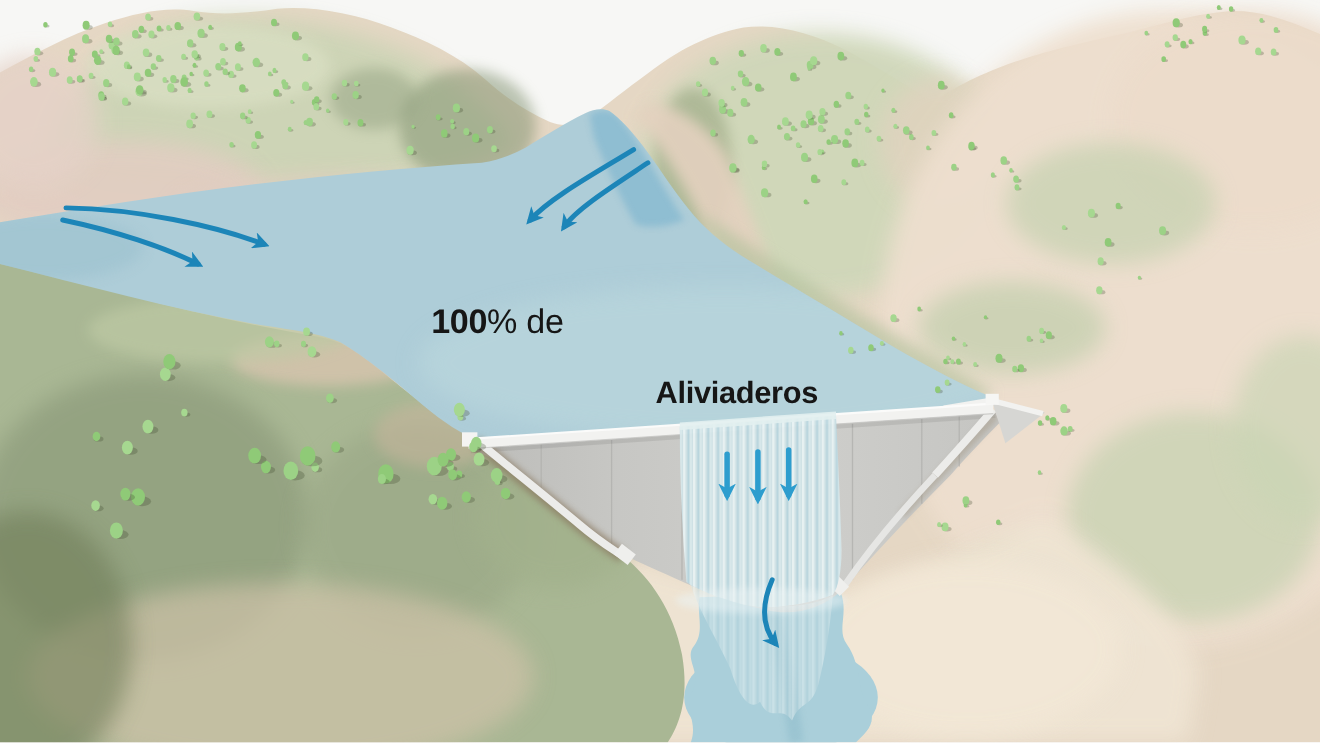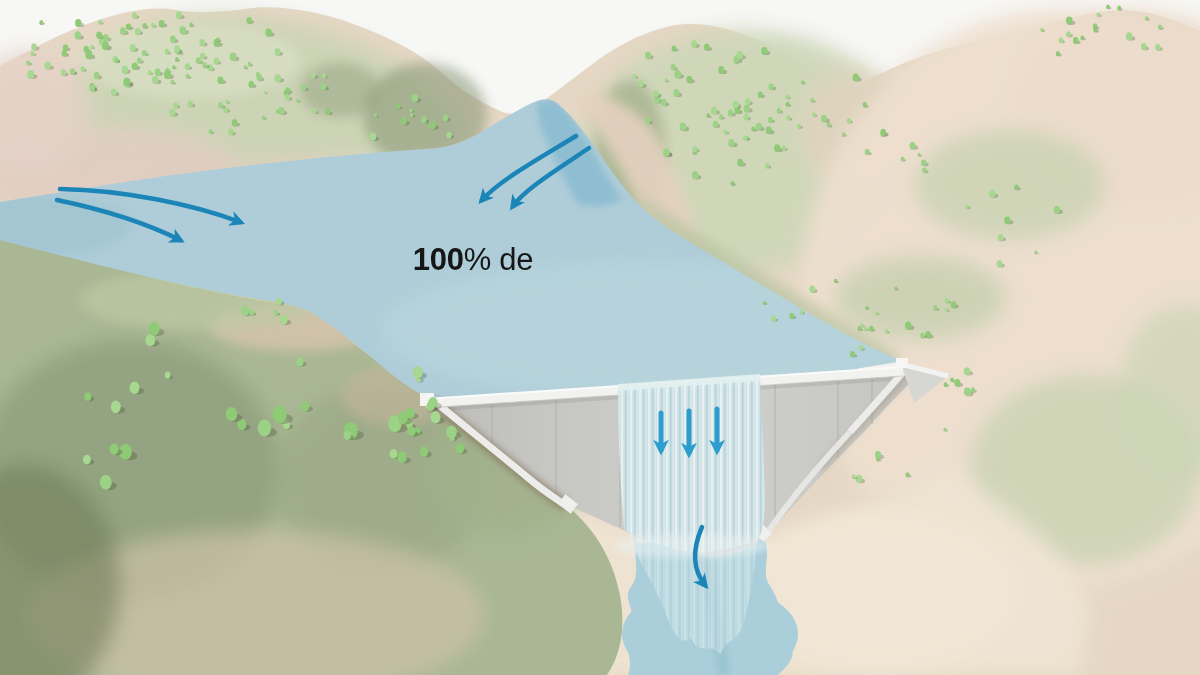--- a/index.html
+++ b/index.html
@@ -3,22 +3,22 @@
 <meta charset="utf-8">
 <style>
   html,body{margin:0;padding:0;background:#ffffff;}
   .stage{
     position:relative;width:1200px;height:675px;overflow:hidden;
     background:var(--background,#f7f7f5);
     font-family:"Liberation Sans","DejaVu Sans",sans-serif;
   }
   .stage svg{position:absolute;left:0;top:0;}
   .cap-label{
-    position:absolute;left:392px;top:243px;width:162px;
-    text-align:center;color:var(--label_text,#161616);
+    position:absolute;left:392px;top:276px;width:162px;
+    color:var(--label_text,#161616);
     font-size:31px;line-height:34px;font-weight:400;letter-spacing:-0.3px;
   }
   .cap-label .bold{font-weight:700;}
   .spill-label{
     position:absolute;left:596px;top:341px;
     color:var(--label_text,#161616);
     font-size:28px;font-weight:700;letter-spacing:-0.3px;
   }
 </style>
 </head>
@@ -738,14 +738,15 @@
     <path class="spill" stroke="#2d9dce" stroke-width="5" marker-end="url(#ahC)" d="M661,413 L661,450"></path>
     <path class="spill" stroke="#2d9dce" stroke-width="5" marker-end="url(#ahC)" d="M689,411 L689,453"></path>
     <path class="spill" stroke="#2d9dce" stroke-width="5" marker-end="url(#ahC)" d="M717,409 L717,450"></path>
     <path class="flow" stroke="#1c85b8" stroke-width="4.5" marker-end="url(#ahB)" d="M702,527 C692,550 693,570 705,585"></path>
   </g>
 </svg>
 
 <div class="cap-label">
   <div><span class="bold">100</span><span>% de</span></div>
 </div>
+<div class="spill-label">Aliviaderos</div>
 
 </div>
 
 </body></html>

